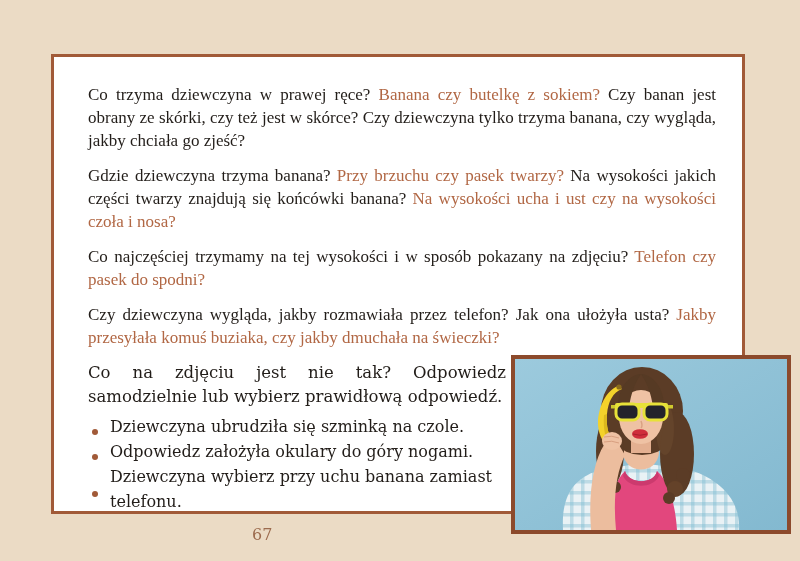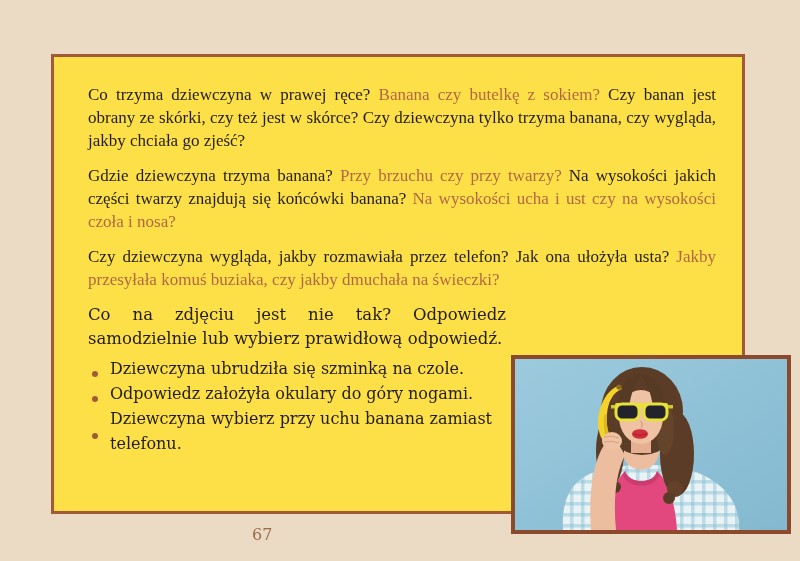--- a/index.html
+++ b/index.html
@@ -13,21 +13,21 @@
     overflow: hidden;
     background: var(--background, #ebdbc5);
     font-family: "Liberation Serif", serif;
   }
   .content-box {
     position: absolute;
     left: 51px;
     top: 54px;
     width: 688px;
     height: 454px;
-    background: #fde047;
+    background: #ffffff;
     border: 3px solid var(--box-border, #a15a38);
   }
   .text-col {
     position: absolute;
     left: 34px;
     top: 26px;
     width: 628px;
     color: var(--body-text, #221d19);
   }
   .question-para {
@@ -94,22 +94,23 @@
   }
 </style>
 </head>
 <body>
 
 <div class="content-box">
   <div class="text-col">
 
     <p class="question-para"><span>Co trzyma dziewczyna w prawej ręce? </span><span class="accent">Banana czy butelkę z sokiem?</span><span> Czy banan jest obrany ze skórki, czy też jest w skórce? Czy dziewczyna tylko trzyma banana, czy wygląda, jakby chciała go zjeść?</span></p>
 
-    <p class="question-para"><span>Gdzie dziewczyna trzyma banana? </span><span class="accent">Przy brzuchu czy przy twarzy?</span><span> Na wysokości jakich części twarzy znajdują się końcówki banana? </span><span class="accent">Na wysokości ucha i ust czy na wysokości czoła i nosa?</span></p>
+    <p class="question-para"><span>Gdzie dziewczyna trzyma banana? </span><span class="accent">Przy brzuchu czy pasek twarzy?</span><span> Na wysokości jakich części twarzy znajdują się końcówki banana? </span><span class="accent">Na wysokości ucha i ust czy na wysokości czoła i nosa?</span></p>
 
+    <p class="question-para"><span>Co najczęściej trzymamy na tej wysokości i w sposób pokazany na zdjęciu? </span><span class="accent">Telefon czy pasek do spodni?</span></p>
 
     <p class="question-para"><span>Czy dziewczyna wygląda, jakby rozmawiała przez telefon? Jak ona ułożyła usta? </span><span class="accent">Jakby przesyłała komuś buziaka, czy jakby dmuchała na świeczki?</span></p>
 
     <div class="task-section">
       <p class="task-intro">Co na zdjęciu jest nie tak? Odpowiedz samodzielnie lub wybierz prawidłową odpowiedź.</p>
       <ul class="options-list">
         <li class="option-item">
           <span class="bullet-dot"></span>
           <span>Dziewczyna ubrudziła się szminką na czole.</span>
         </li>

